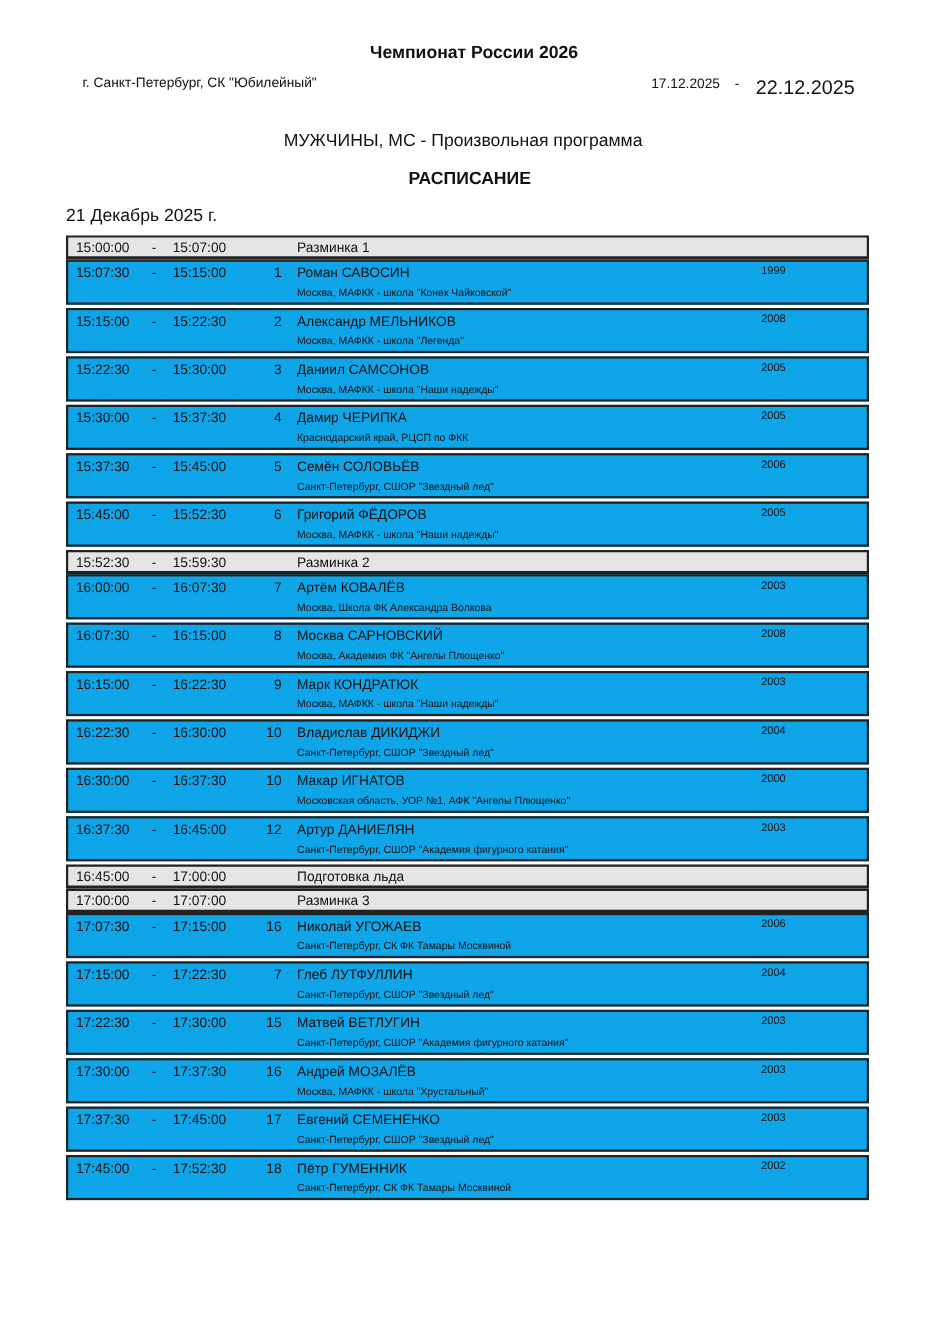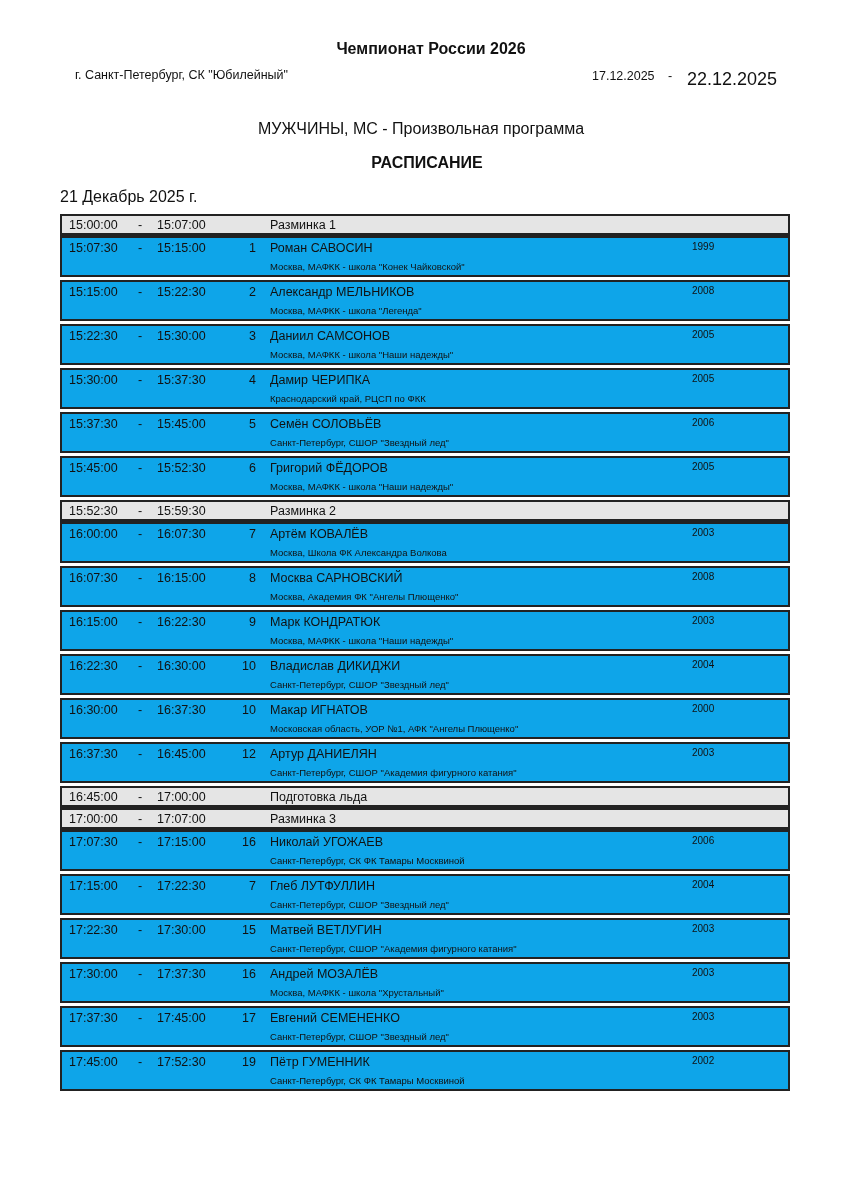--- a/index.html
+++ b/index.html
@@ -218,18 +218,18 @@
       <div class="cell t2">17:45:00</div>
       <div class="cell num">17</div>
       <div class="cell name">Евгений СЕМЕНЕНКО</div>
       <div class="cell club">Санкт-Петербург, СШОР "Звездный лед"</div>
       <div class="cell year">2003</div>
     </div>
     <div class="row ath">
       <div class="cell t1">17:45:00</div>
       <div class="cell dash">-</div>
       <div class="cell t2">17:52:30</div>
-      <div class="cell num">19</div>
+      <div class="cell num">18</div>
       <div class="cell name">Пётр ГУМЕННИК</div>
       <div class="cell club">Санкт-Петербург, СК ФК Тамары Москвиной</div>
       <div class="cell year">2002</div>
     </div>
   </div>
 
 </body></html>

